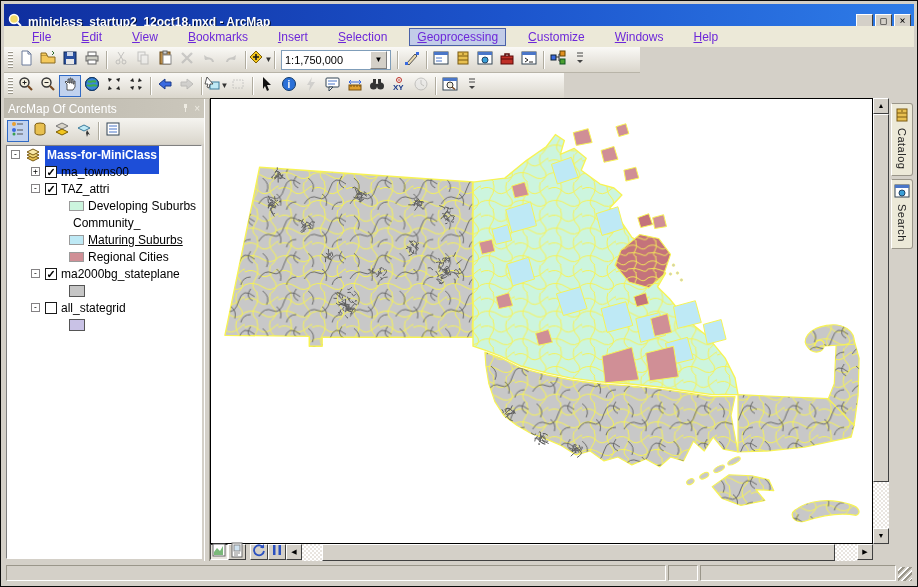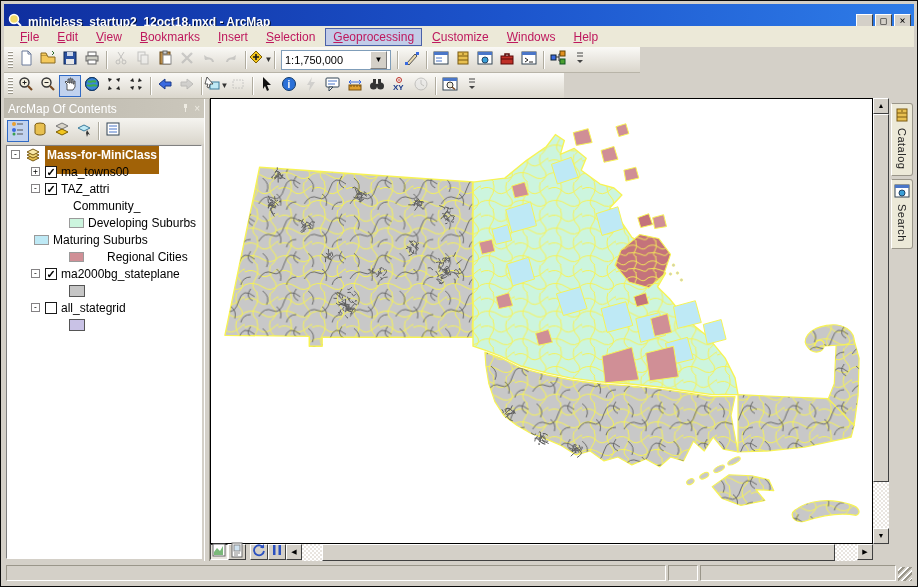--- a/index.html
+++ b/index.html
@@ -12,21 +12,21 @@
     display:flex; align-items:center; padding:0 3px; color:#fff; }
   .titlebar .ttl { font-size:12px; font-weight:bold; margin-left:5px; white-space:nowrap;
     text-shadow:1px 1px 0 #00103a; }
   .win-btns { margin-left:auto; display:flex; gap:2px; }
   .win-btn { width:17px; height:15px; background:#D4D0C8; border:1px solid;
     border-color:#fff #404040 #404040 #fff; font-size:10px; line-height:12px; text-align:center;
     color:#000; font-family:"DejaVu Sans Mono",monospace; }
   
   .menubar { position:absolute; left:3px; top:25px; right:3px; height:21px; background:#ECE9D8;
     display:flex; align-items:center; padding-left:8px; font-size:12px; }
-  .menu-item { padding:2px 8px; margin-right:2px; color:#be185d; }
+  .menu-item { padding:2px 8px; margin-right:2px; color:#6d28d9;margin-left:12px; }
   .menu-item u { text-decoration:underline; }
   .menu-item.hl { background:#C2CCE8; border:1px solid #4A61A8; padding:1px 7px; }
   
   .toolbar { position:absolute; left:3px; height:26px; display:flex; align-items:center;
     background:linear-gradient(#FAF9F6,#DAD6CC); border-bottom:1px solid #B8B4A8; padding-left:2px; }
   .tb1 { top:46px; width:636px; }
   .tb2 { top:72px; width:560px; }
   .grip { width:5px; height:18px; margin:0 2px;
      background:repeating-linear-gradient(#fff 0 1px,#9a968a 1px 2px, transparent 2px 3px); }
   .tbtn { width:22px; height:22px; display:flex; align-items:center; justify-content:center;
@@ -49,21 +49,21 @@
   .toc-toolbar { height:26px; display:flex; align-items:center; padding-left:3px;
      background:linear-gradient(#F5F4F0,#DAD6CC); }
   .toc-tree { position:absolute; left:2px; right:2px; top:46px; bottom:2px; background:#fff;
      border:1px solid; border-color:#808080 #fff #fff #808080; overflow:hidden; font-size:12px; }
   .trow { display:flex; align-items:center; height:17px; white-space:nowrap; }
   .expander { width:9px; height:9px; border:1px solid #848284; background:#fff; font-size:8px;
      line-height:7px; text-align:center; color:#000; flex:none; font-family:"DejaVu Sans Mono",monospace;}
   .cb { width:12px; height:12px; border:1px solid #1a1a1a; background:#fff; flex:none;
      font-size:11px; line-height:10px; text-align:center; font-weight:bold; }
   .tlabel { margin-left:4px; }
-  .tlabel.sel { background:#a16207; color:#fff; font-weight:bold; padding:12px 2px; }
+  .tlabel.sel { background:#1d4ed8; color:#fff; font-weight:bold; padding:12px 2px; }
   .swatch { width:15px; height:10px; border:1px solid #9a9a9a; flex:none; }
   .swatch.big { width:16px; height:12px; border:1px solid #555; }
   
   .splitter { position:absolute; left:203px; top:98px; width:6px; bottom:25px;
      background:#D4D0C8; border-left:1px solid #fff; border-right:1px solid #9a968a; }
   .map-outer { position:absolute; left:209px; top:97px; right:28px; bottom:25px; }
   .map-viewport { position:absolute; left:0; top:0; right:16px; bottom:17px; background:#fff;
      border:1px solid #000; overflow:hidden; }
   .map-viewport svg { width:100%; height:100%; display:block; }
   
@@ -486,31 +486,31 @@
           <span class="cb">✓</span>
           <span class="tlabel">ma_towns00</span>
         </div>
         <div class="trow" style="padding-left: 24px;">
           <span class="expander">-</span>
           <span style="width: 5px;"></span>
           <span class="cb">✓</span>
           <span class="tlabel">TAZ_attri</span>
         </div>
         <div class="trow" style="padding-left: 62px;">
-          <span class="tlabel">Community_</span>
-        </div>
-        <div class="trow" style="padding-left: 62px;">
           <span class="swatch" style="background: rgb(204, 245, 222);"></span>
           <span class="tlabel">Developing Suburbs</span>
         </div>
-        <div class="trow" style="padding-left: 27px;">
+        <div class="trow" style="padding-left: 62px;">
+          <span class="tlabel">Community_</span>
+        </div>
+        <div class="trow" style="padding-left: 62px; text-decoration: underline;">
           <span class="swatch" style="background: rgb(190, 233, 245);"></span>
           <span class="tlabel">Maturing Suburbs</span>
         </div>
-        <div class="trow" style="padding-left: 62px; gap: 19px;">
+        <div class="trow" style="padding-left: 62px;">
           <span class="swatch" style="background: rgb(208, 143, 150);"></span>
           <span class="tlabel">Regional Cities</span>
         </div>
         <div class="trow" style="padding-left: 24px;">
           <span class="expander">-</span>
           <span style="width: 5px;"></span>
           <span class="cb">✓</span>
           <span class="tlabel">ma2000bg_stateplane</span>
         </div>
         <div class="trow" style="padding-left: 62px;">

